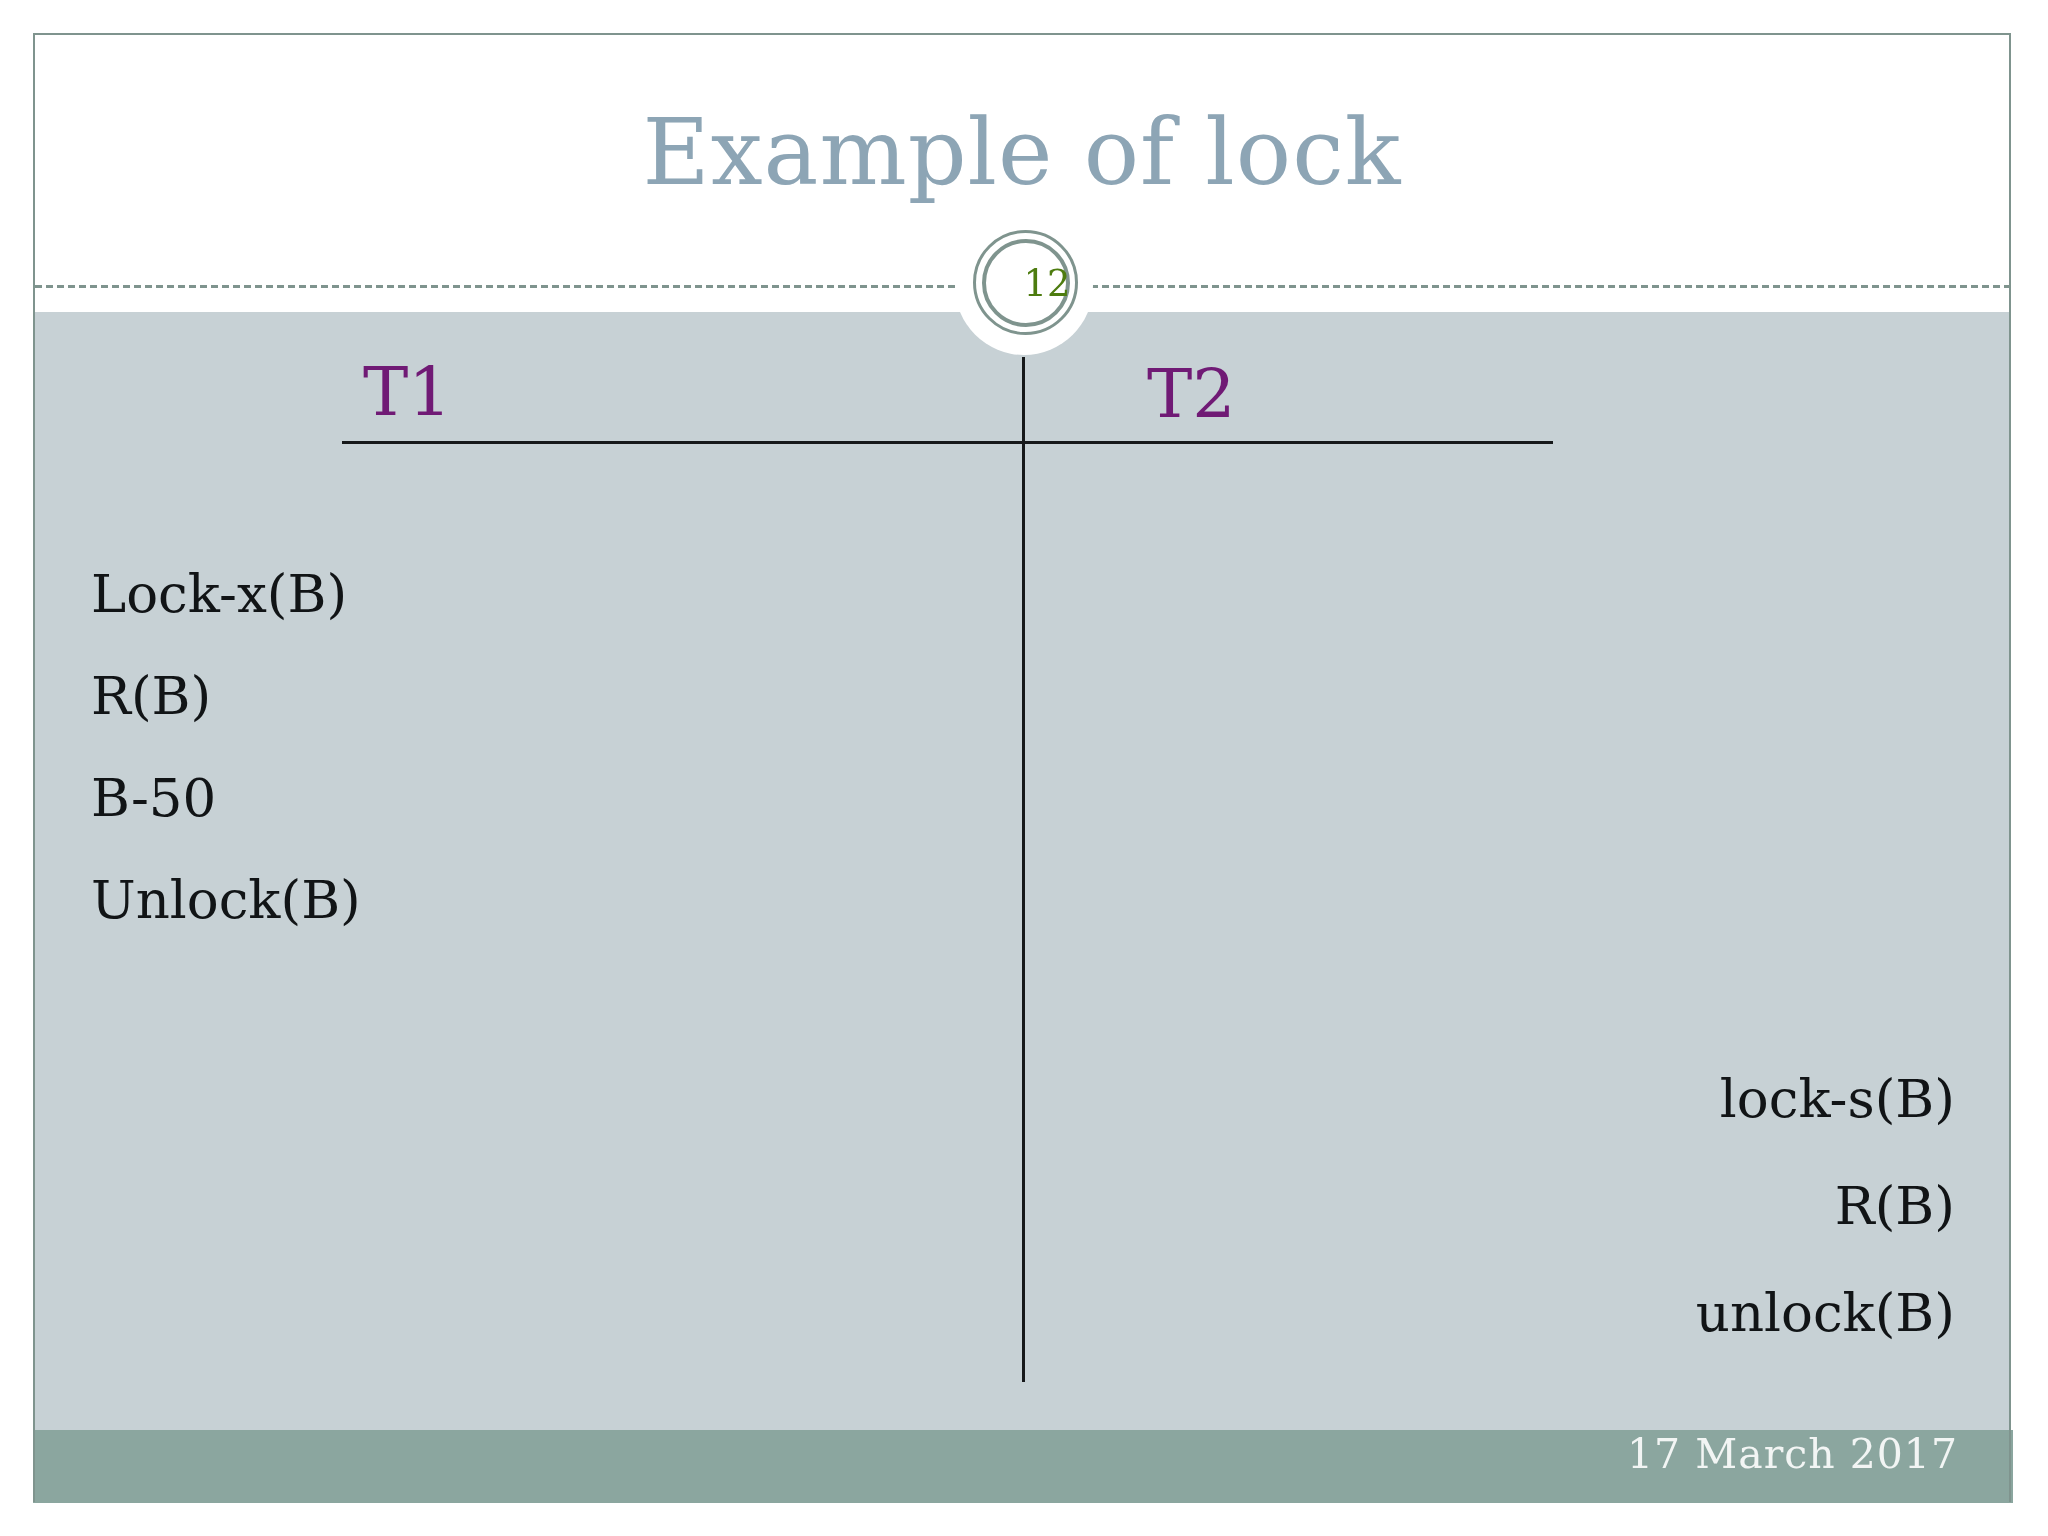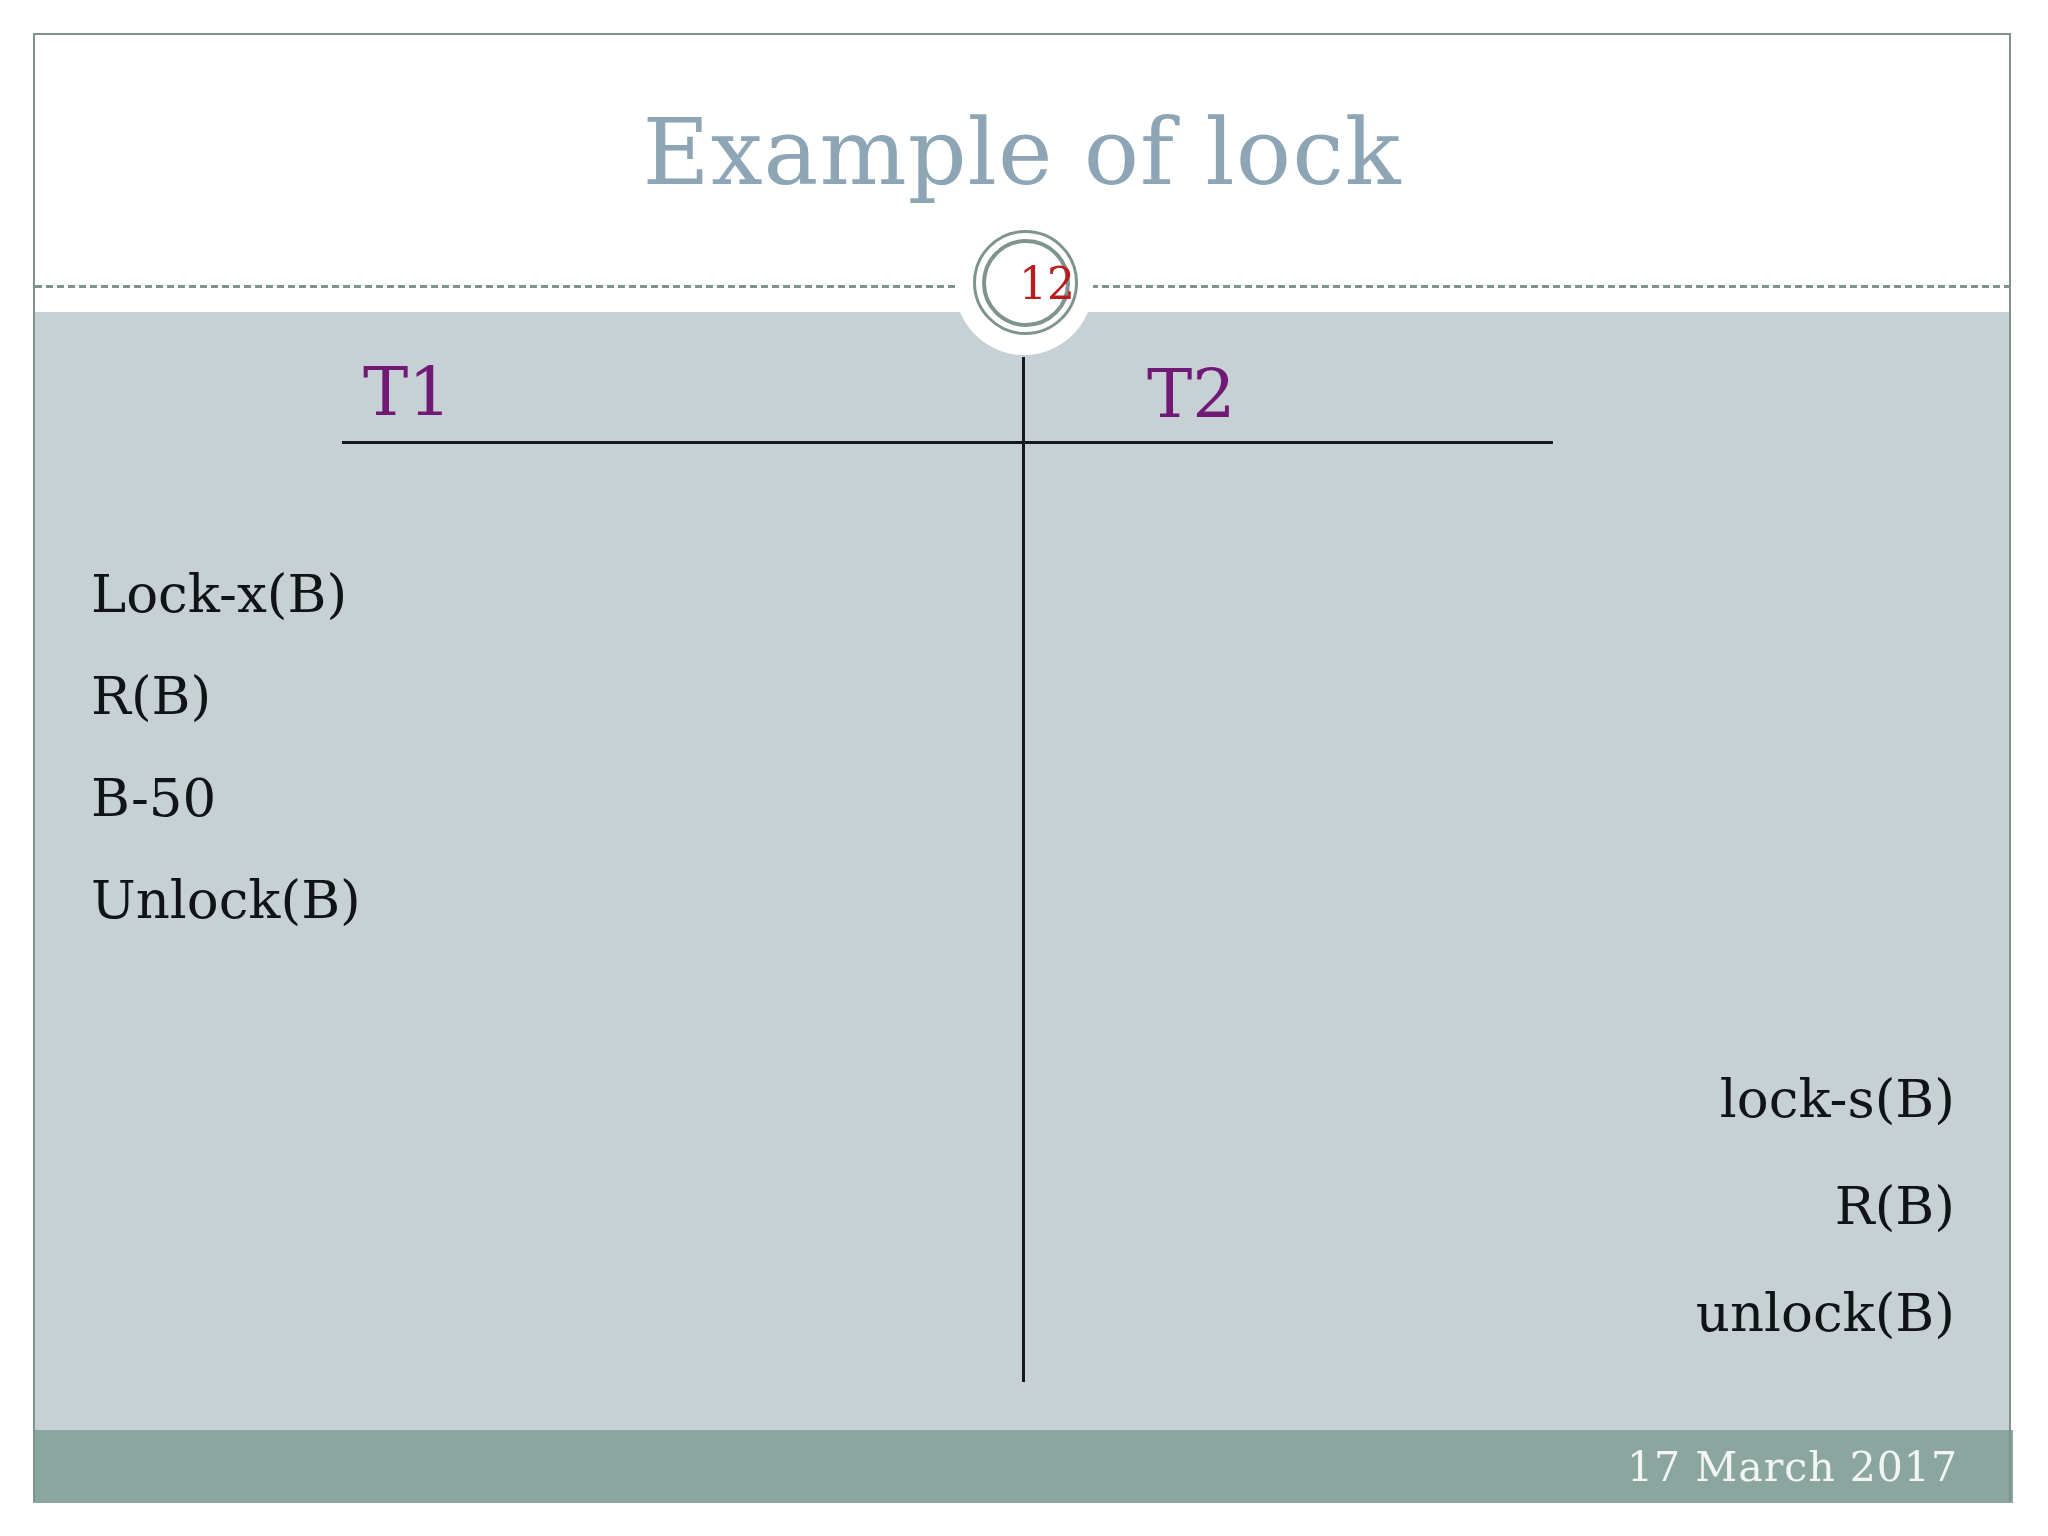--- a/index.html
+++ b/index.html
@@ -91,22 +91,22 @@
     width: 88px;
     height: 88px;
     border: 4px solid #7f948e;
     border-radius: 50%;
     box-sizing: border-box;
     display: flex;
     align-items: center;
     justify-content: center;
   }
   .slide-number {
-    font-size: 44px;
-    color: #b91c1c;
+    font-size: 37px;
+    color: #4d7c0f;
     line-height: 1;
     padding-top: 2px;
     margin-left: 43px;
   }
   
   .col-header {
     position: absolute;
     font-size: 68px;
     line-height: 102px;
     color: #701a75;
@@ -156,21 +156,21 @@
   }
   
   .footer-bar {
     position: absolute;
     left: 33px;
     top: 1430px;
     width: 1980px;
     height: 73px;
     background: #8ba69f;
     display: flex;
-    align-items: center;
+    align-items: flex-start;
     justify-content: flex-end;
     box-sizing: border-box;
     padding-right: 55px;
     z-index: 4;
   }
   .footer-date {
     font-size: 41px;
     color: #f2f5f4;
     letter-spacing: 1px;
   }

